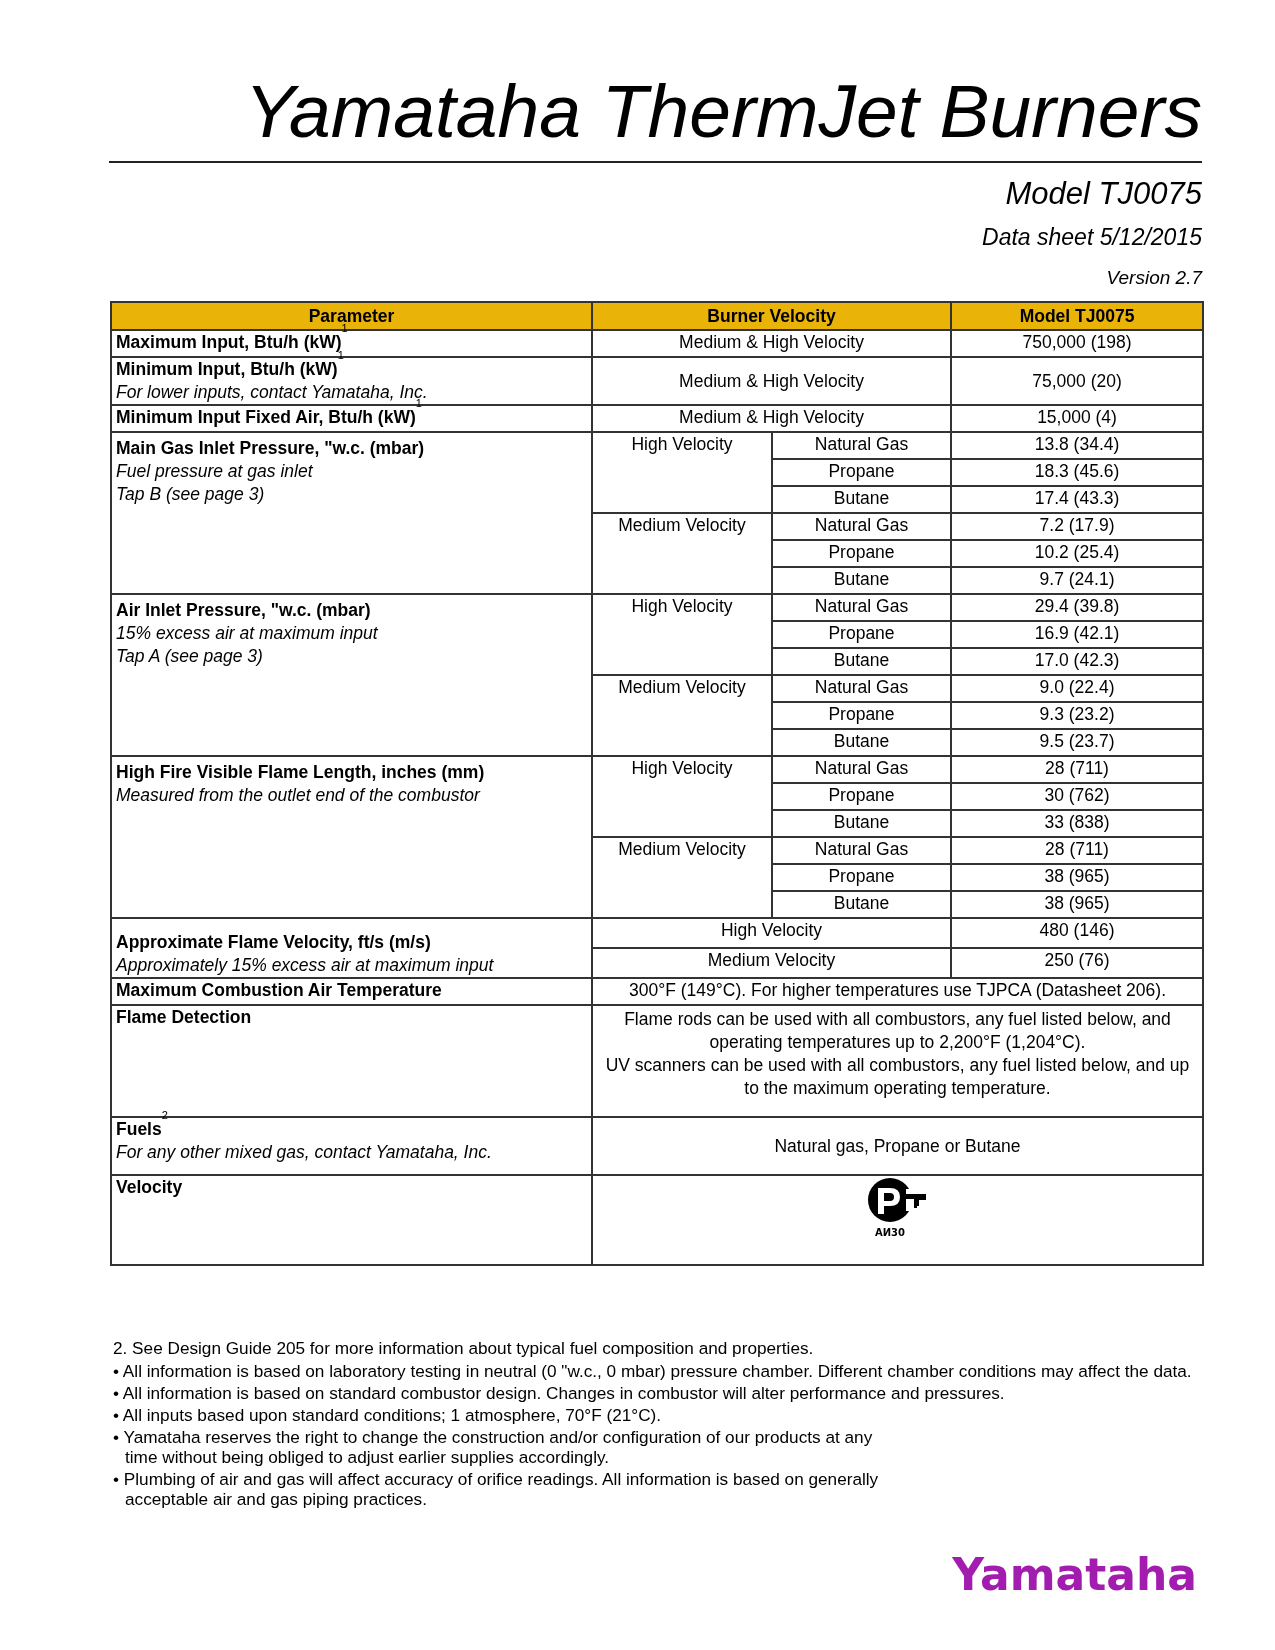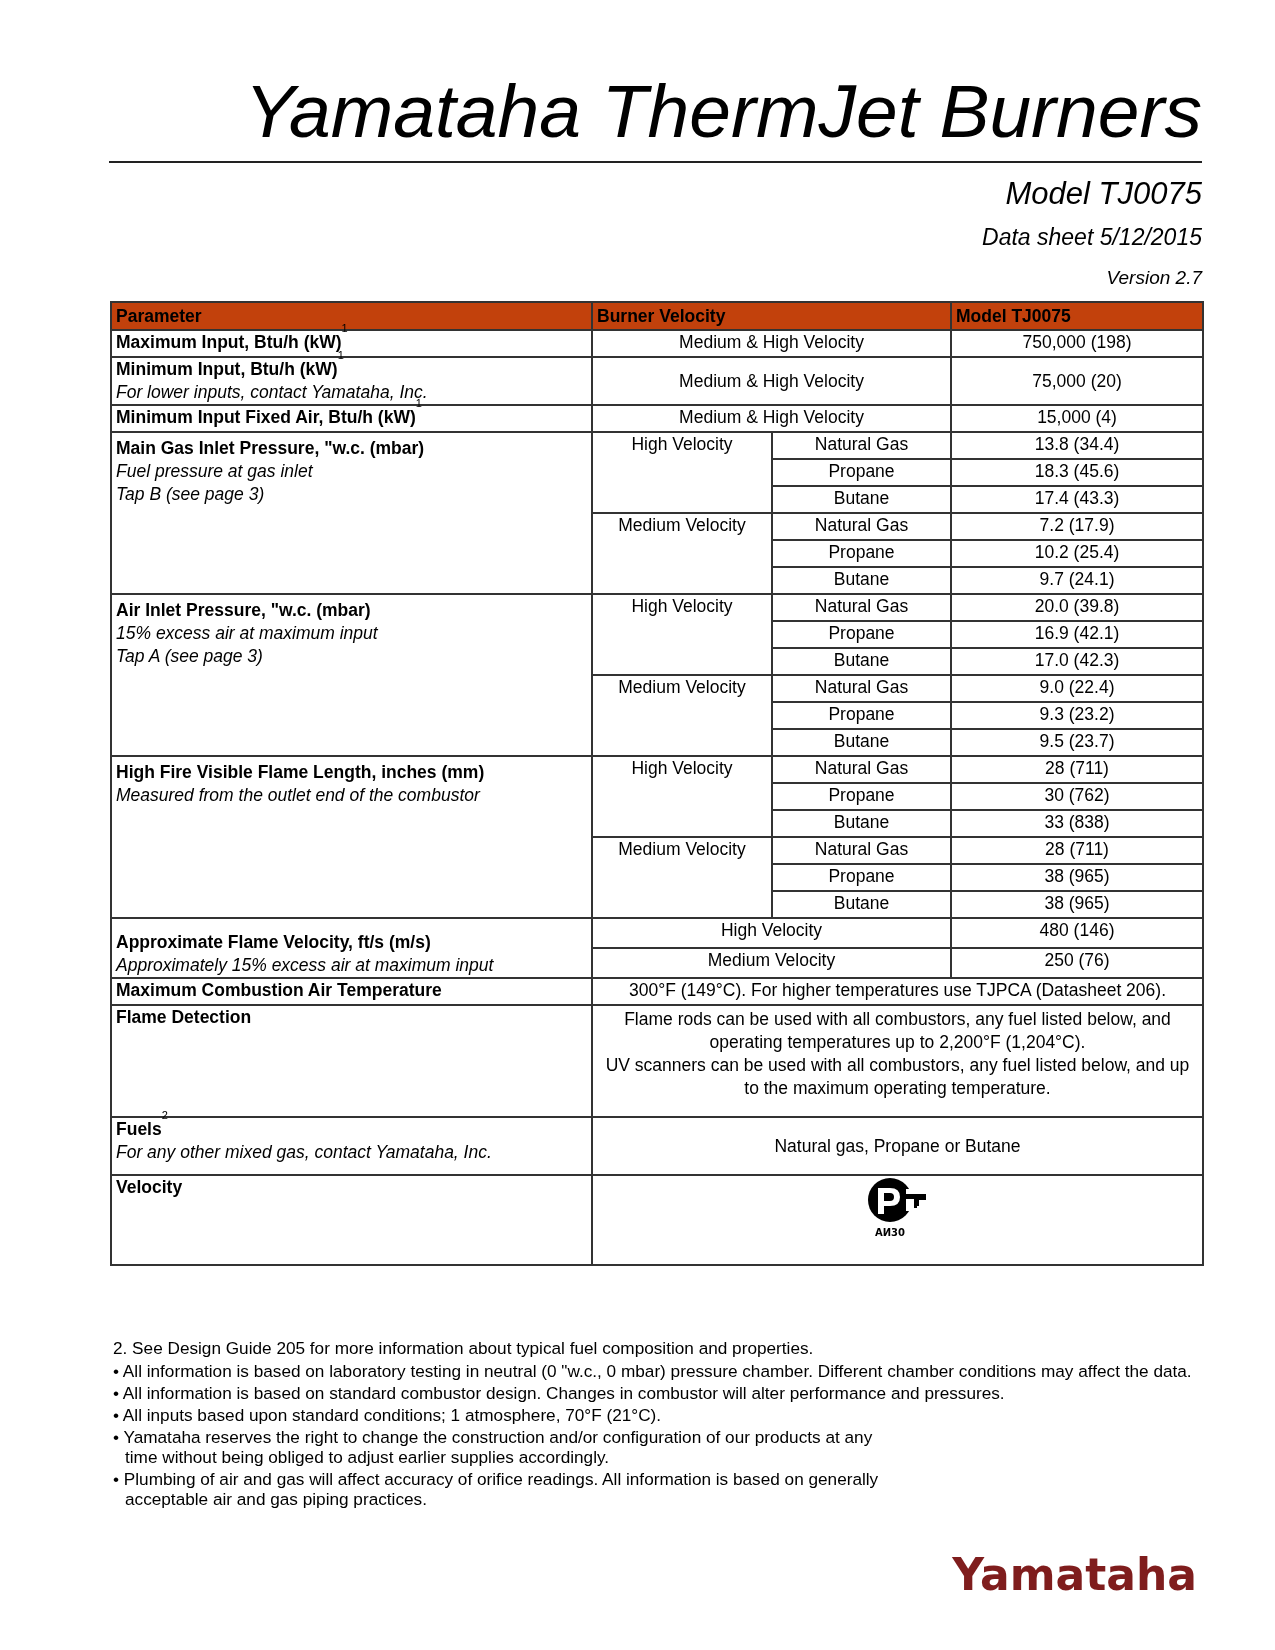--- a/index.html
+++ b/index.html
@@ -5,21 +5,21 @@
   html, body { margin:0; padding:0; background:#ffffff; }
   body { width:1275px; height:1650px; position:relative; overflow:hidden; font-family:"Liberation Sans", sans-serif; color:#000; }
   .title { position:absolute; right:73px; top:68px; font-size:75px; font-style:italic; font-weight:normal; letter-spacing:0px; white-space:nowrap; }
   .rule { position:absolute; left:109px; width:1093px; top:161px; height:2px; background:#222; }
   .model { position:absolute; right:73px; top:176px; font-size:31px; font-style:italic; }
   .sheet { position:absolute; right:73px; top:224px; font-size:23px; font-style:italic; }
   .version { position:absolute; right:73px; top:267px; font-size:19px; font-style:italic; }
 
   table.spec { position:absolute; left:110px; top:301px; width:1092px; border-collapse:collapse; table-layout:fixed; font-size:17.5px; }
   table.spec td, table.spec th { border:2px solid #333; padding:0 4px; vertical-align:top; line-height:23px; }
-  table.spec th { background:#c2410c; font-weight:bold; text-align:left; height:26px; vertical-align:middle; }
+  table.spec th { background:#eab308; font-weight:bold; text-align:center; height:26px; vertical-align:middle; }
   .c { text-align:center; }
   .mid { vertical-align:middle !important; }
   .pb { font-weight:bold; }
   .pi { font-style:italic; display:block; }
   sup { font-size:11px; vertical-align:top; position:relative; top:-3px; line-height:0; }
   tr.r29 td { height:25px; }
   .logo-cell { text-align:center; vertical-align:middle; }
   .notes { position:absolute; left:113px; top:1338px; width:1100px; font-size:17.2px; line-height:20px; }
   .notes .n { margin-bottom:3px; }
   .notes .b { padding-left:12px; text-indent:-12px; margin-bottom:2px; }
@@ -90,21 +90,21 @@
         <td class="c">10.2 (25.4)</td>
       </tr>
       <tr class="r29">
         <td class="c">Butane</td>
         <td class="c">9.7 (24.1)</td>
       </tr>
       <tr class="r29">
         <td rowspan="6" style="padding-top: 4px;"><span class="pb">Air Inlet Pressure, "w.c. (mbar)</span><span class="pi">15% excess air at maximum input</span><span class="pi">Tap A (see page 3)</span></td>
         <td rowspan="3" class="c">High Velocity</td>
         <td class="c">Natural Gas</td>
-        <td class="c">20.0 (39.8)</td>
+        <td class="c">29.4 (39.8)</td>
       </tr>
       <tr class="r29">
         <td class="c">Propane</td>
         <td class="c">16.9 (42.1)</td>
       </tr>
       <tr class="r29">
         <td class="c">Butane</td>
         <td class="c">17.0 (42.3)</td>
       </tr>
       <tr class="r29">
@@ -194,13 +194,13 @@
 
 <div class="notes">
   <div class="n">2. See Design Guide 205 for more information about typical fuel composition and  properties.</div>
   <div class="b">• <span>All information is based on laboratory testing in neutral (0 "w.c., 0 mbar) pressure chamber. Different chamber conditions may affect the data.</span></div>
   <div class="b">• <span>All information is based on standard combustor design. Changes in combustor will alter performance and  pressures.</span></div>
   <div class="b">• <span>All inputs based upon standard conditions; 1 atmosphere, 70°F  (21°C).</span></div>
   <div class="b" style="width:780px;">• <span>Yamataha reserves the right to change the construction and/or configuration of our products at any time without being obliged to adjust earlier supplies  accordingly.</span></div>
   <div class="b" style="width:800px;">• <span>Plumbing of air and gas will affect accuracy of orifice readings. All information is based on generally acceptable air and gas piping practices.</span></div>
 </div>
 
-<div class="brand" style="color: #7f1d1d;">Yamataha</div>
+<div class="brand" style="color: #a21caf;">Yamataha</div>
 
 </body></html>

